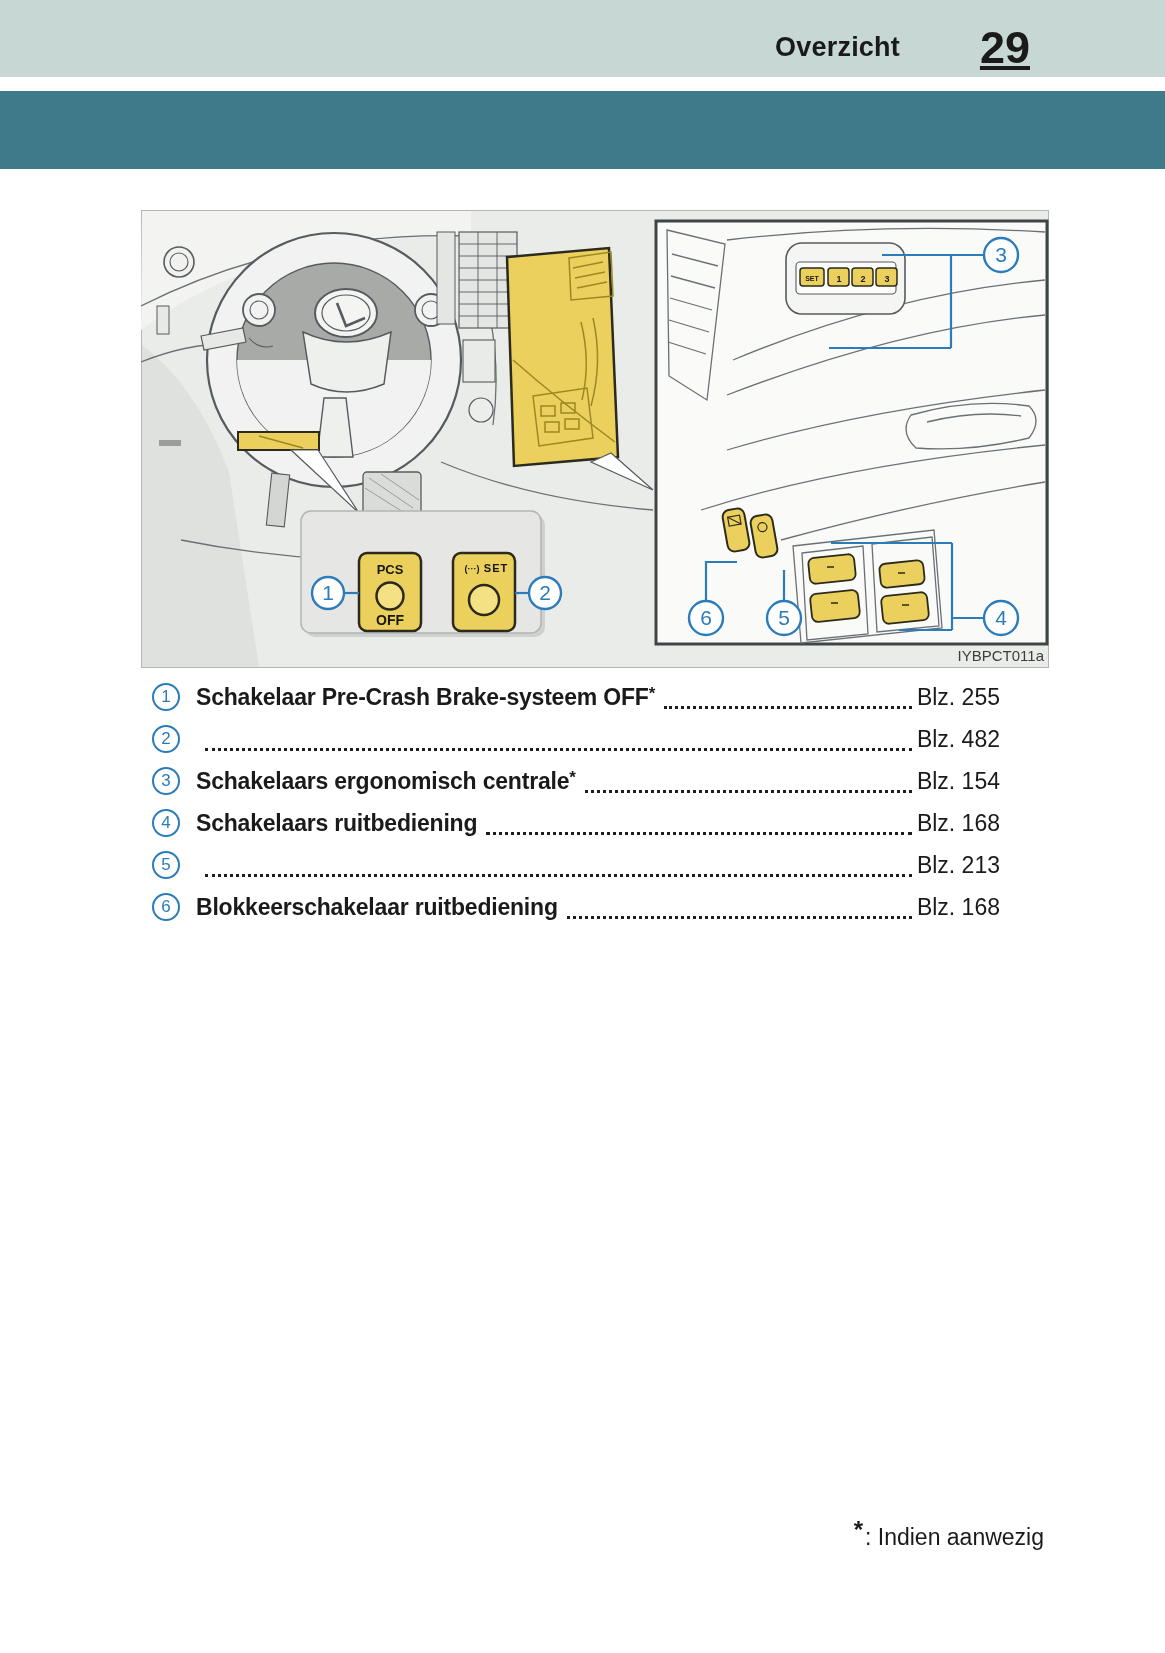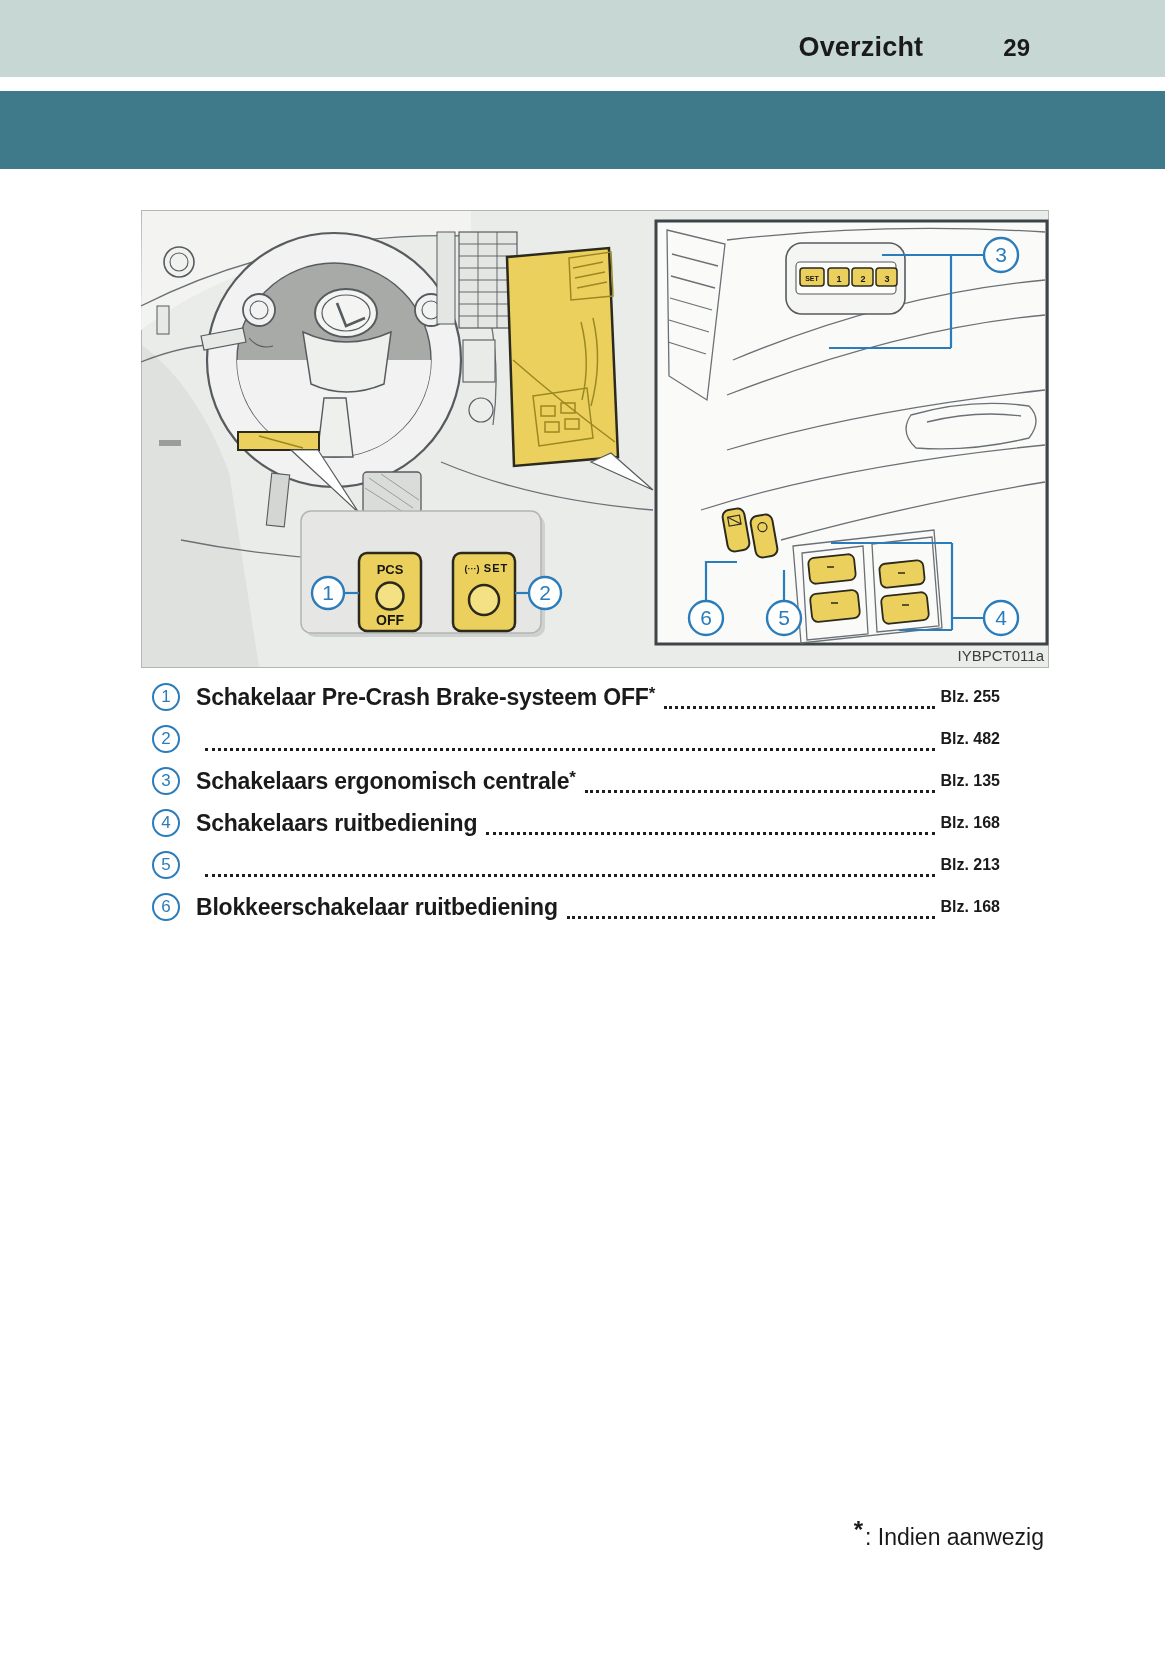--- a/index.html
+++ b/index.html
@@ -7,21 +7,21 @@
   body { position:relative; overflow:hidden; color:#1a1a1a; }
 
   
   .band-light {
     position:absolute; top:0; left:0; width:1165px; height:77px;
     background:var(--header-band,#c7d7d3);
     display:flex; align-items:center; justify-content:flex-end;
     padding-right:135px; padding-top:18px; gap:80px;padding-left:20px;
   }
   .section-title { font-size:27px; font-weight:bold; letter-spacing:.2px; }
-  .page-num { font-size:24px; font-weight:bold; }
+  .page-num { font-size:45px; font-weight:bold;text-decoration:underline; }
   .band-teal {
     position:absolute; top:91px; left:0; width:1165px; height:78px;
     background:var(--teal-band,#3f7a8b);
   }
 
   
   .figure {
     position:absolute; left:141px; top:210px; width:908px; height:458px;
   }
   .figure svg { display:block; }
@@ -47,21 +47,21 @@
     display:inline-flex; align-items:center; justify-content:center;
     font-size:17px; flex:0 0 auto; margin-right:16px;
   }
   .label { font-size:23px; font-weight:bold; letter-spacing:-.2px; white-space:nowrap;text-align:center; }
   .label sup { font-size:17px; vertical-align:6px; }
   .dots {
     flex:1 1 auto; align-self:flex-end;
     border-bottom:3.6px dotted #1d1d1d;
     margin:0 5px 9px 9px; min-width:20px;
   }
-  .pageref { font-size:16px; font-weight:bold; white-space:nowrap; }
+  .pageref { font-size:23px; font-weight:normal; white-space:nowrap; }
 
   
   .footnote {
     position:absolute; top:1516px; right:121px;
     font-size:23px; white-space:nowrap;
   }
   .footnote .fn-star { font-weight:bold; font-size:24px; vertical-align:7px; margin-right:2px; }
 </style>
 </head>
 <body>
@@ -256,21 +256,21 @@
       </span>
     <span class="dots"></span>
     <span class="pageref">Blz. 482</span>
   </div>
   <div class="item">
     <span class="badge">
         <span>3</span>
       </span>
     <span class="label"><span>Schakelaars ergonomisch centrale</span><sup>*</sup></span>
     <span class="dots"></span>
-    <span class="pageref">Blz. 135</span>
+    <span class="pageref">Blz. 154</span>
   </div>
   <div class="item">
     <span class="badge">
         <span>4</span>
       </span>
     <span class="label"><span>Schakelaars ruitbediening</span><sup></sup></span>
     <span class="dots"></span>
     <span class="pageref">Blz. 168</span>
   </div>
   <div class="item">

